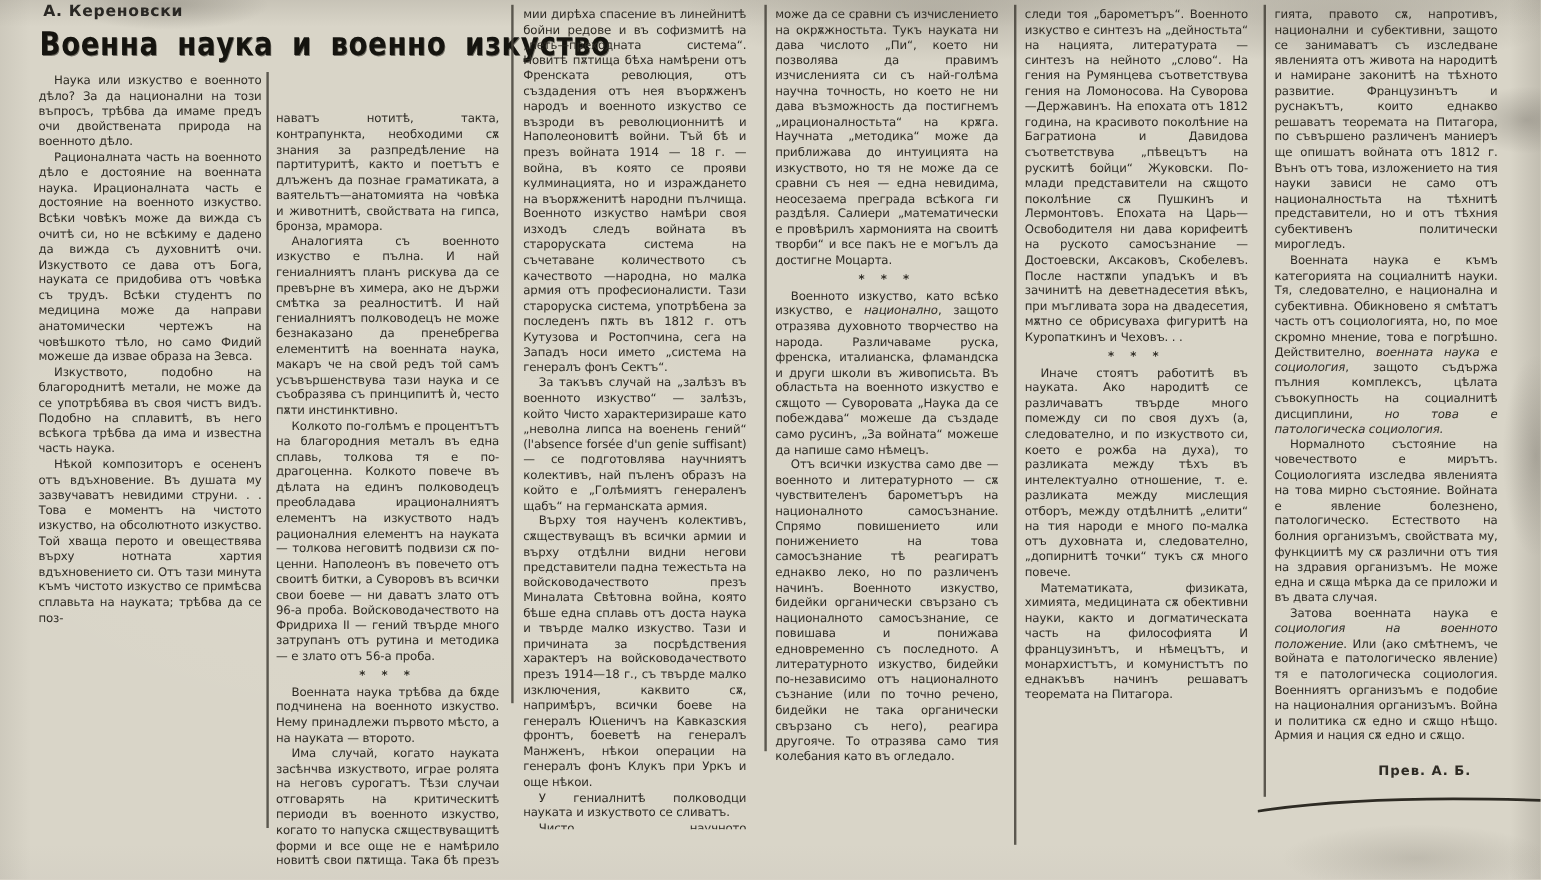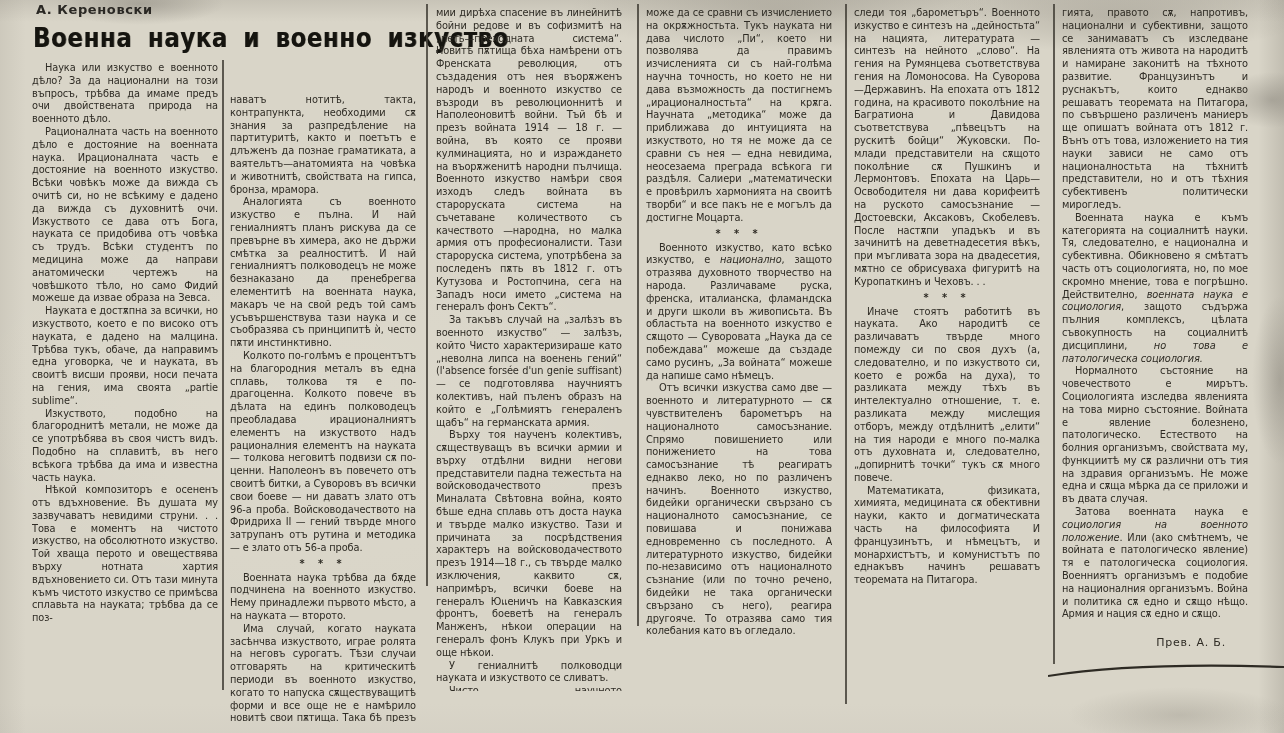--- a/index.html
+++ b/index.html
@@ -38,21 +38,21 @@
     color:#2e2b24;font-size:9.8px;line-height:12.8px;
     letter-spacing:-.1px;text-align:justify;
   }
   .col p{margin:0;text-indent:13px;}
   .col p.cont{text-indent:0;}
   .col .sep{
     text-align:center;text-indent:0;font-weight:bold;
     letter-spacing:5px;line-height:14px;margin:2px 0 1px 0;
   }
   .col .sign{
-    text-align:right;text-indent:0;font-weight:normal;
+    text-align:right;text-indent:0;font-weight:bold;
     padding-right:22px;margin-top:16px;font-size:11px;letter-spacing:.8px;
   }
   .c1{left:32px; top:62px;height:630px;}
   .c2{left:230px;top:62px;height:628px;margin-top:32px;}
   .c3{left:436px;top:7px; height:684px;}
   .c4{left:646px;top:7px; height:690px;}
   .c5{left:854px;top:7px; height:690px;}
   .c6{left:1062px;top:7px;height:668px;}
   .vrule{position:absolute;width:1.5px;background:#45423a;opacity:.85;}
   .v1{left:222px; top:60px;height:630px;}
@@ -67,21 +67,20 @@
 
 <div class="paper-texture"></div>
 
 <div class="byline">А. Кереновски</div>
 <div class="headline">Военна наука и военно изкуство</div>
 
 <div id="columns">
     <div class="col c1">
       <p>Наука или изкуство е военното дѣло? За да национални на този въпросъ, трѣбва да имаме предъ очи двойствената природа на военното дѣло.</p>
       <p>Рационалната часть на военното дѣло е достояние на военната наука. Ирационалната часть е достояние на военното изкуство. Всѣки човѣкъ може да вижда съ очитѣ си, но не всѣкиму е дадено да вижда съ духовнитѣ очи. Изкуството се дава отъ Бога, науката се придобива отъ човѣка съ трудъ. Всѣки студентъ по медицина може да направи анатомически чертежъ на човѣшкото тѣло, но само Фидий можеше да извае образа на Зевса.</p>
-      <p>Науката е достѫпна за всички, но изкуството, което е по високо отъ науката, е дадено на малцина. Трѣбва тукъ, обаче, да направимъ една уговорка, че и науката, въ своитѣ висши прояви, носи печата на гения, има своята „partie sublime“.</p>
       <p>Изкуството, подобно на благороднитѣ метали, не може да се употрѣбява въ своя чистъ видъ. Подобно на сплавитѣ, въ него всѣкога трѣбва да има и известна часть наука.</p>
       <p>Нѣкой композиторъ е осененъ отъ вдъхновение. Въ душата му зазвучаватъ невидими струни. . . Това е моментъ на чистото изкуство, на обсолютното изкуство. Той хваща перото и овеществява върху нотната хартия вдъхновението си. Отъ тази минута къмъ чистото изкуство се примѣсва сплавьта на науката; трѣбва да се поз-</p>
     </div>
     <div class="col c2">
       <p class="cont">наватъ нотитѣ, такта, контрапункта, необходими сѫ знания за разпредѣление на партитуритѣ, както и поетътъ е длъженъ да познае граматиката, а ваятельтъ—анатомията на човѣка и животнитѣ, свойствата на гипса, бронза, мрамора.</p>
       <p>Аналогията съ военното изкуство е пълна. И най гениалниятъ планъ рискува да се превърне въ химера, ако не държи смѣтка за реалноститѣ. И най гениалниятъ полководецъ не може безнаказано да пренебрегва елементитѣ на военната наука, макаръ че на свой редъ той самъ усъвършенствува тази наука и се съобразява съ принципитѣ ѝ, често пѫти инстинктивно.</p>
       <p>Колкото по-голѣмъ е процентътъ на благородния металъ въ една сплавь, толкова тя е по-драгоценна. Колкото повече въ дѣлата на единъ полководецъ преобладава ирационалниятъ елементъ на изкуството надъ рационалния елементъ на науката — толкова неговитѣ подвизи сѫ по-ценни. Наполеонъ въ повечето отъ своитѣ битки, а Суворовъ въ всички свои боеве — ни даватъ злато отъ 96-а проба. Войсководачеството на Фридриха II — гений твърде много затрупанъ отъ рутина и методика — е злато отъ 56-а проба.</p>
       <div class="sep">* * *</div>
       <p>Военната наука трѣбва да бѫде подчинена на военното изкуство. Нему принадлежи първото мѣсто, а на науката — второто.</p>
       <p>Има случай, когато науката засѣнчва изкуството, играе ролята на неговъ сурогатъ. Тѣзи случаи отговарять на критическитѣ периоди въ военното изкуство, когато то напуска сѫществуващитѣ форми и все още не е намѣрило новитѣ свои пѫтища. Така бѣ презъ втората поковина на XVIII вѣкъ, когато наемнитѣ ар-</p>

